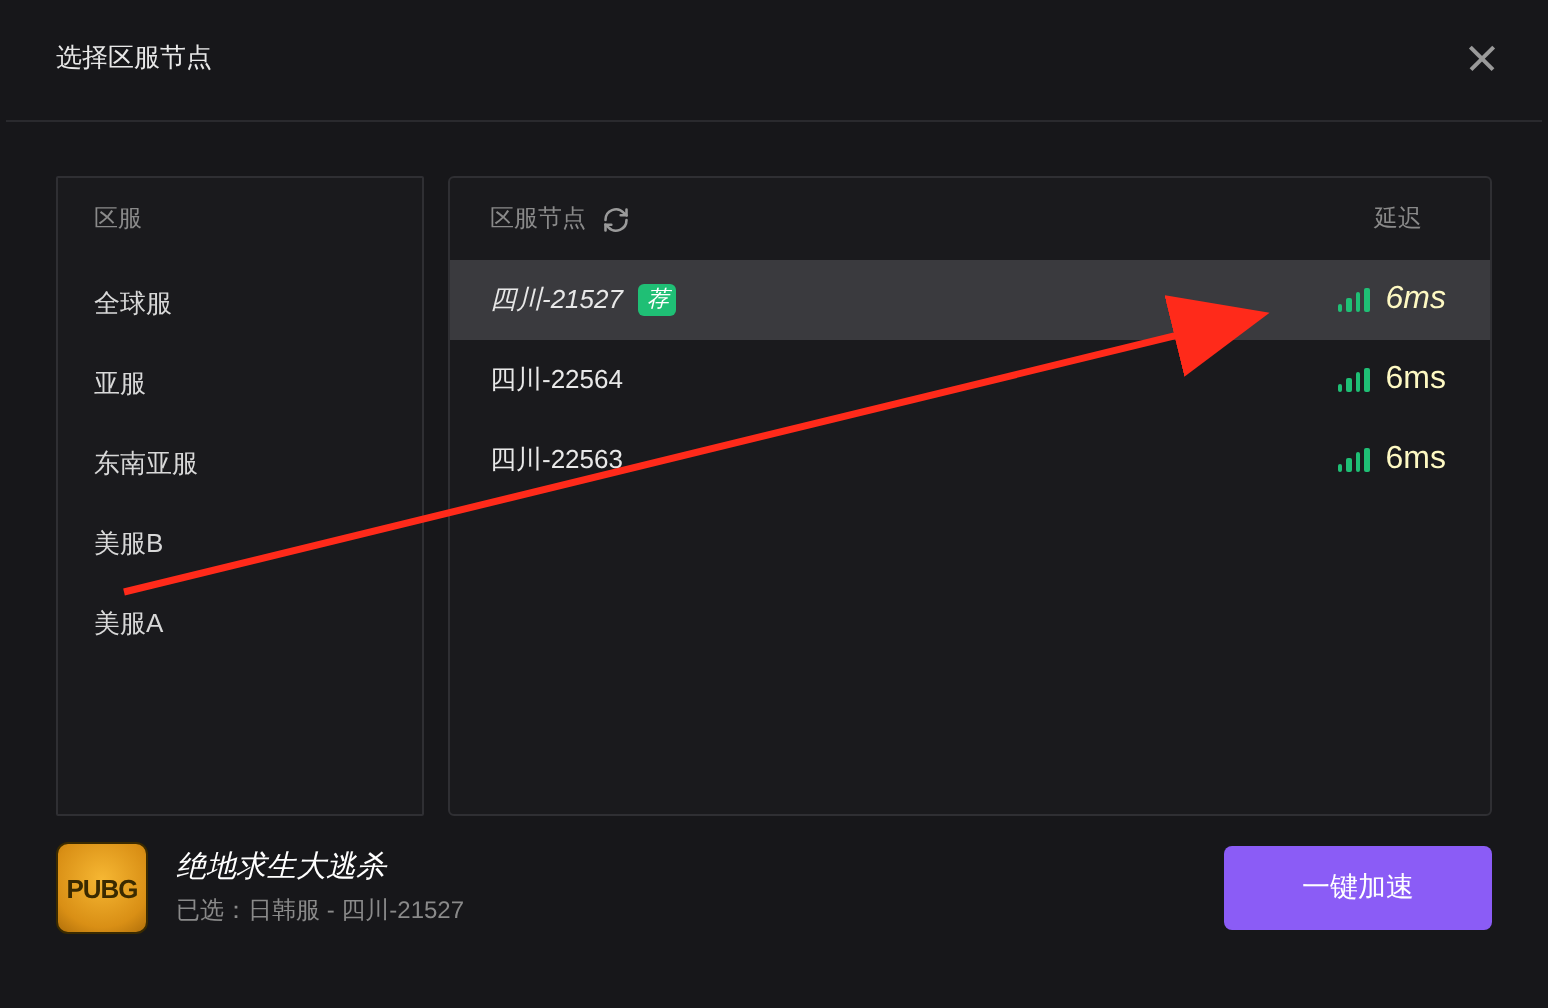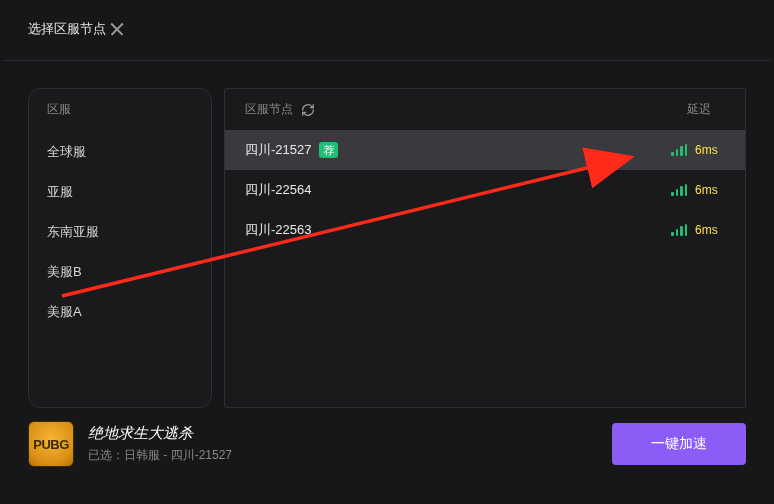--- a/index.html
+++ b/index.html
@@ -10,21 +10,21 @@
     font-family: "Microsoft YaHei", -apple-system, sans-serif;
     font-size: 13px;
     color: #d0d0d0;
     overflow: hidden;
     position: relative;
   }
   .header {
     height: 58px;
     display: flex;
     align-items: center;
-    justify-content: flex-start;
+    justify-content: space-between;
     padding: 0 22px 0 28px;
   }
   .header-title { color: #e8e8e8; font-size: 13px; }
   .close-icon {
     width: 22px; height: 22px;
     position: relative;
     cursor: pointer;
   }
   .close-icon::before, .close-icon::after {
     content: "";
@@ -46,21 +46,21 @@
     position: absolute;
     top: 88px;
     left: 28px; right: 28px;
     height: 320px;
     display: flex;
     gap: 12px;
   }
   .sidebar {
     width: 184px;
     border: 1px solid #2f2f33;
-    border-radius: 13px;
+    border-radius: 1px;
     overflow: hidden;
     background: #1a1a1d;
   }
   .sidebar-head {
     padding: 12px 18px 14px;
     color: #8a8a8a;
     font-size: 12px;
   }
   .sidebar-item {
     height: 40px;
@@ -108,21 +108,21 @@
   .refresh-icon svg { width: 14px; height: 14px; }
   .node-list { }
   .node-row {
     height: 40px;
     display: flex;
     align-items: center;
     justify-content: space-between;
     padding: 0 22px 0 20px;
     cursor: pointer;
   }
-  .node-row.selected { background: #3a3a3e; }
+  .node-row.selected { background: #3a3a3e; font-style: italic; }
   .node-left { display: flex; align-items: center; gap: 8px; }
   .node-name { color: #e8e8e8; font-size: 13px; }
   .badge {
     background: #1fbf75;
     color: #fff;
     font-size: 11px;
     padding: 1px 4px;
     border-radius: 3px;
     line-height: 1.3;
   }
@@ -135,21 +135,21 @@
   }
   .signal-icon span {
     width: 2.5px;
     background: #1fbf75;
     border-radius: 1px;
   }
   .signal-icon span:nth-child(1){height:4px;}
   .signal-icon span:nth-child(2){height:7px;}
   .signal-icon span:nth-child(3){height:10px;}
   .signal-icon span:nth-child(4){height:12px;}
-  .latency { color: #fde047; font-size: 12px; min-width: 28px; }
+  .latency { color: #fef9c3; font-size: 16px; min-width: 28px; }
   .footer {
     position: absolute;
     left: 28px; right: 28px;
     bottom: 32px;
     height: 56px;
     display: flex;
     align-items: center;
     justify-content: space-between;
   }
   .footer-left { display: flex; align-items: center; gap: 14px; }

